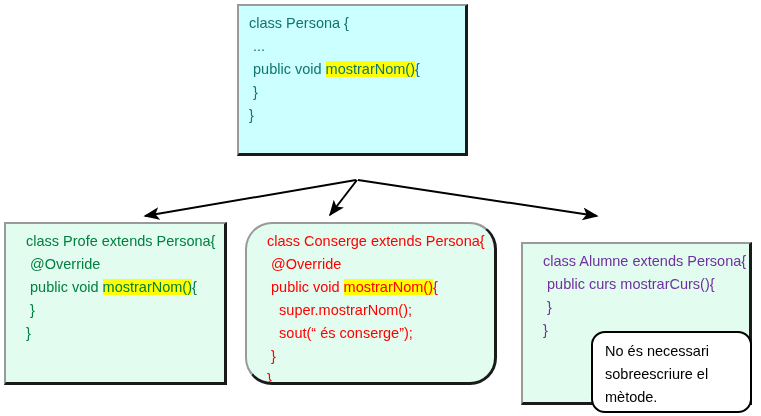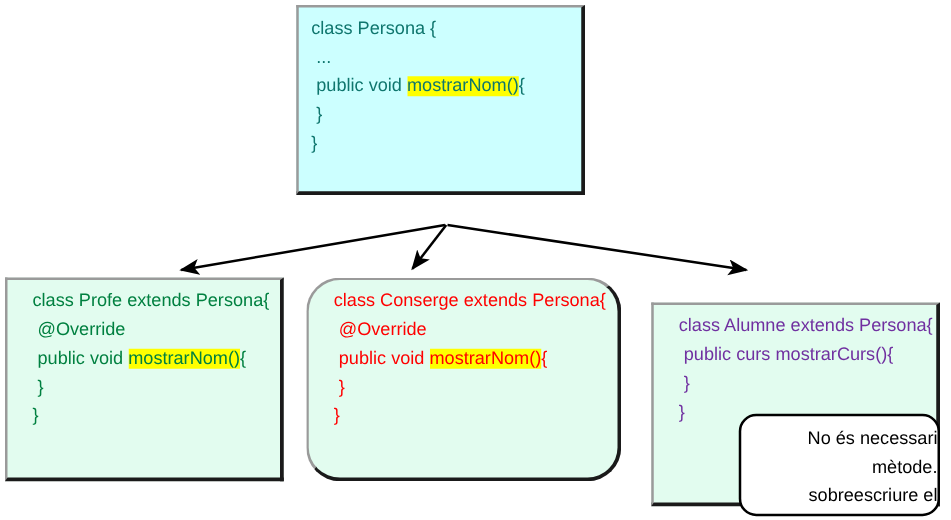--- a/index.html
+++ b/index.html
@@ -105,21 +105,20 @@
     border: 2px solid #000000;
     border-radius: 14px;
     color: #000000;
     padding: 7px 0 0 12px;
     z-index: 5;
   }
   .callout-line {
     font-size: 14.5px;
     line-height: 23px;
     white-space: pre;
-    text-align: right;
   }
 </style>
 </head>
 <body>
 
 <div id="diagram">
 
   <svg id="arrow-layer" viewBox="0 0 761 416" width="761" height="416">
     <defs>
       <marker id="ahead" markerWidth="9" markerHeight="9" refX="7.2" refY="3.2" orient="auto" markerUnits="strokeWidth">
@@ -144,30 +143,32 @@
     <div class="code-line"><span> @Override</span><span></span></div>
     <div class="code-line"><span> public void </span><span class="hl">mostrarNom()</span><span>{</span></div>
     <div class="code-line"><span> }</span><span></span></div>
     <div class="code-line"><span>}</span><span></span></div>
   </div>
 
   <div class="code-box box-conserge">
     <div class="code-line"><span>class Conserge extends Persona{</span><span></span></div>
     <div class="code-line"><span> @Override</span><span></span></div>
     <div class="code-line"><span> public void </span><span class="hl">mostrarNom()</span><span>{</span></div>
+    <div class="code-line"><span>   super.mostrarNom();</span><span></span></div>
+    <div class="code-line"><span>   sout(“ és conserge”);</span><span></span></div>
     <div class="code-line"><span> }</span><span></span></div>
     <div class="code-line"><span>}</span><span></span></div>
   </div>
 
   <div class="code-box box-alumne">
     <div class="code-line"><span>class Alumne extends Persona{</span><span></span></div>
     <div class="code-line"><span> public curs mostrarCurs(){</span><span></span></div>
     <div class="code-line"><span> }</span><span></span></div>
     <div class="code-line"><span>}</span><span></span></div>
   </div>
 
   <div class="callout">
     <div class="callout-line">No és necessari</div>
+    <div class="callout-line">sobreescriure el</div>
     <div class="callout-line">mètode.</div>
-    <div class="callout-line">sobreescriure el</div>
   </div>
 
 </div>
 
 </body></html>

